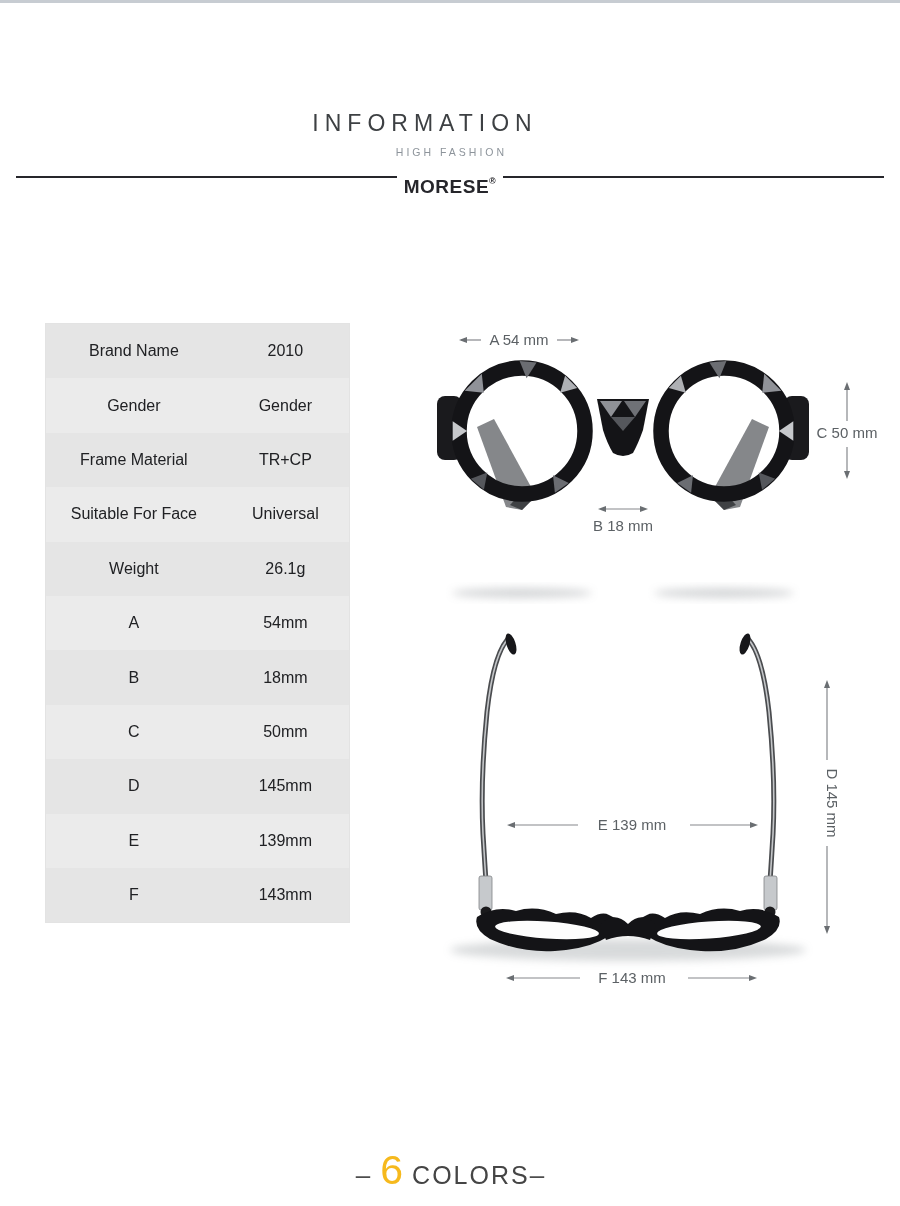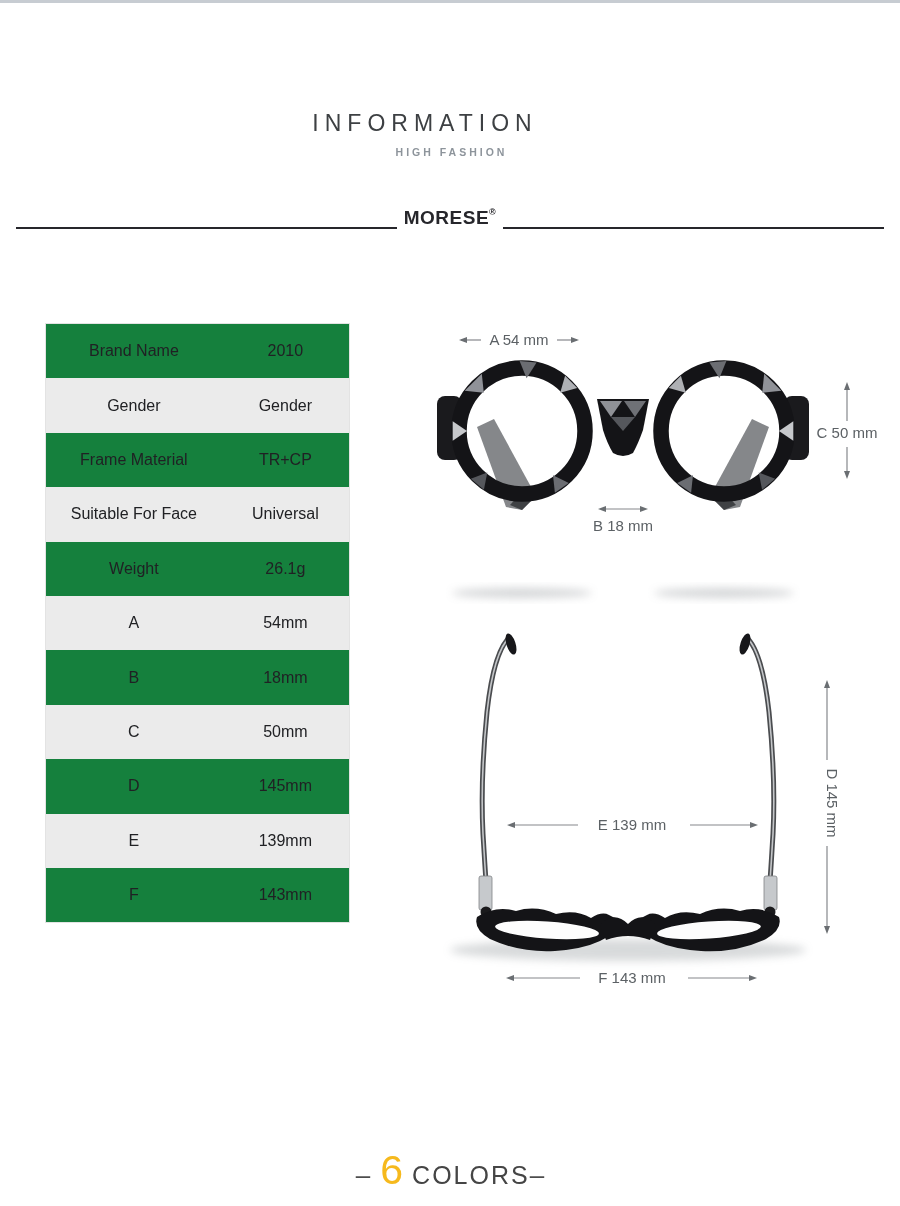--- a/index.html
+++ b/index.html
@@ -11,37 +11,37 @@
 
   
   .title{
     position:absolute;left:0;top:110px;width:844px;text-align:center;
     font-size:23px;letter-spacing:6px;padding-left:6px;box-sizing:border-box;
     color:#3d4043;font-weight:400;
   }
   .subtitle{
     position:absolute;left:0;top:146px;width:900px;text-align:center;
     font-size:10.5px;letter-spacing:3px;padding-left:3px;box-sizing:border-box;
-    color:#8d949b;font-weight:700;
+    color:#8d949b;font-weight:400;
   }
   .logo-row{
     position:absolute;left:0;top:176px;width:900px;height:22px;
-    display:flex;align-items:flex-end;justify-content:center;margin-top:31px;
+    display:flex;align-items:flex-start;justify-content:center;
   }
   .logo-line{height:2px;background:#26262b;width:381px;}
   .brand{
     font-size:19px;font-weight:700;color:#26262b;letter-spacing:.5px;
     margin:0 7px;white-space:nowrap;
   }
   .brand sup{font-size:9px;position:relative;top:-2px;}
 
   
   .spec-table{
     position:absolute;left:45px;top:323px;width:305px;
-    border:1px solid #e3e3e3;box-sizing:border-box;background:#15803d;
+    border:1px solid #e3e3e3;box-sizing:border-box;background:#e5e5e5;
   }
   .spec-row{display:flex;height:54.4px;align-items:center;}
   .spec-row:nth-child(even){background:#ebebeb;}
   .spec-label{
     width:58%;text-align:center;font-size:16px;color:#202124;
   }
   .spec-value{
     width:42%;text-align:center;font-size:16px;color:#202124;
   }
 

